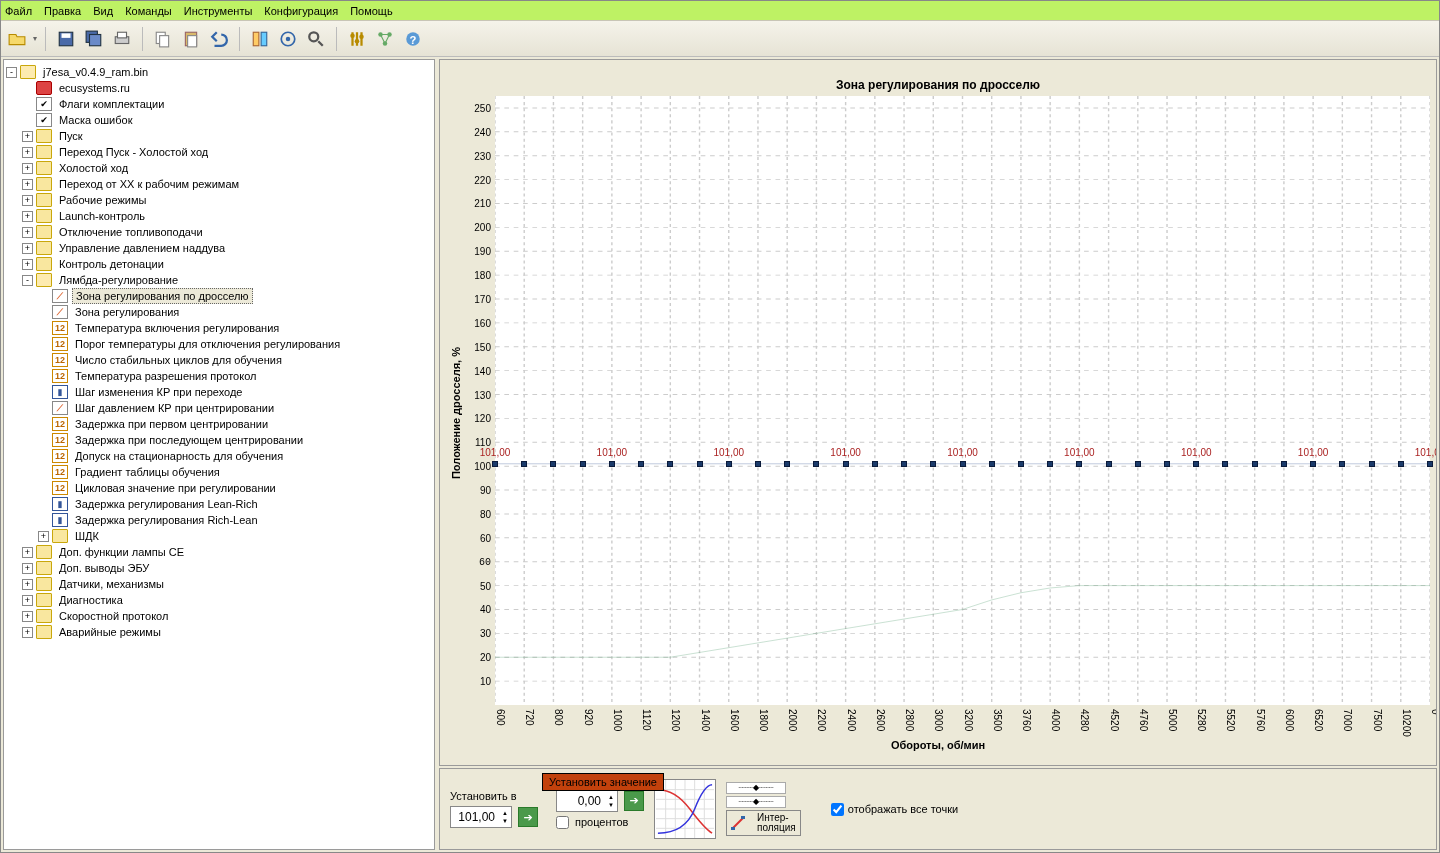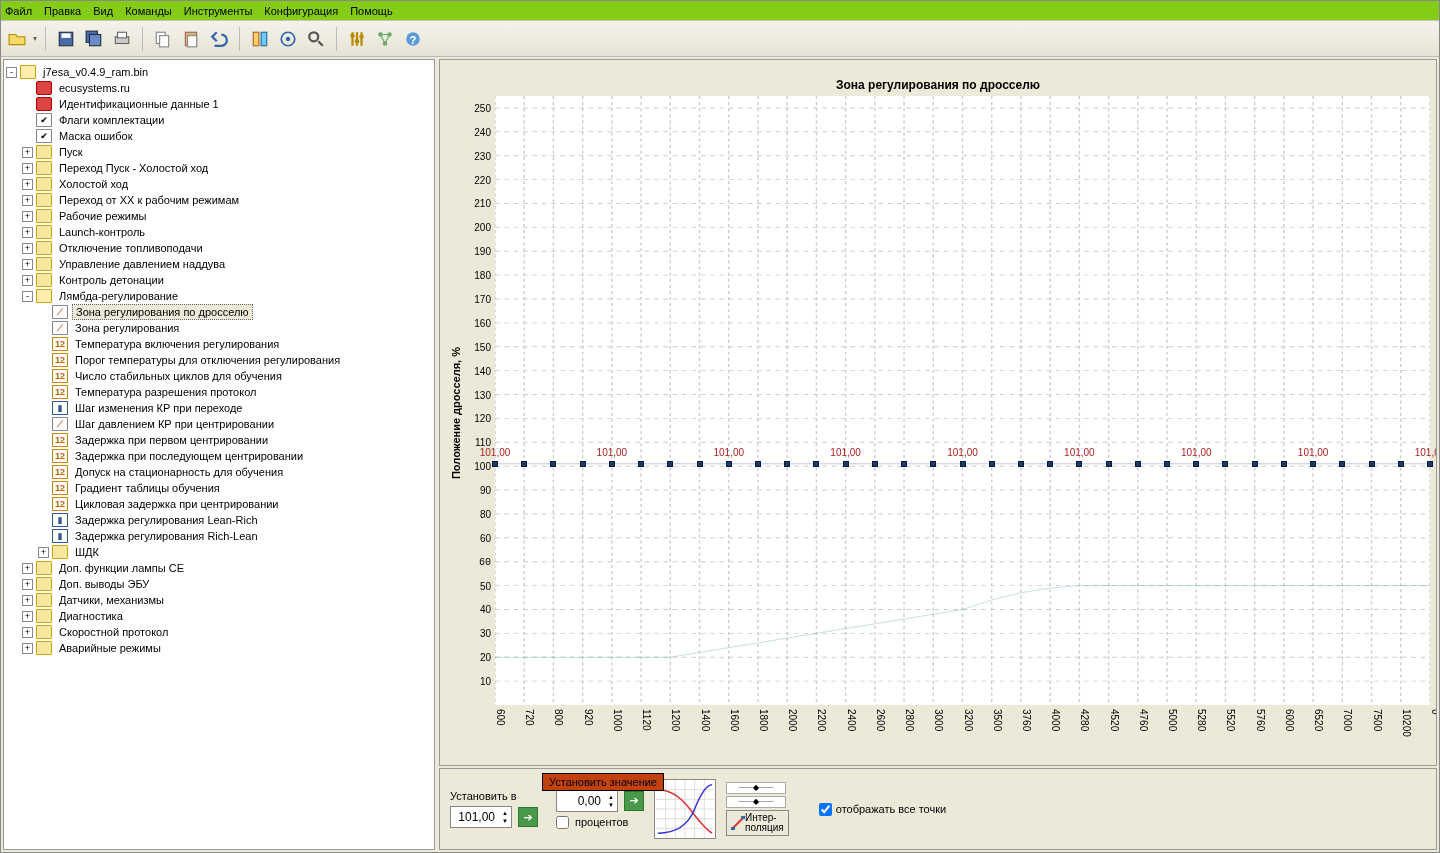--- a/index.html
+++ b/index.html
@@ -3,21 +3,21 @@
 <meta charset="utf-8">
 <style>
   * { box-sizing: border-box; }
   body { margin:0; padding:0; font-family:Tahoma,Arial,sans-serif; font-size:11px; color:#000; background:#ece9d8; }
   .wrap { width:1440px; height:853px; display:flex; flex-direction:column; border:1px solid #888; background:#ece9d8; }
   .titlebar { height:24px; background:linear-gradient(#fff,#d8d4c7); border-bottom:1px solid #aaa; display:flex; align-items:center; padding:0 4px; font-weight:bold; }
   .titlebar .ticon { width:16px; height:16px; background:#666; margin-right:6px; border-radius:2px; }
   .title-buttons { margin-left:auto; display:flex; gap:2px; }
   .wbtn { width:20px; height:18px; border:1px solid #888; background:#e8e4d5; display:flex; align-items:center; justify-content:center; font-size:10px; cursor:pointer; }
   .wbtn.close { background:#e45a4b; color:#fff; }
-  .menubar { height:20px; background:#84cc16; border-bottom:1px solid #c8c5b6; display:flex; padding:0 4px; gap:12px; align-items:center; }
+  .menubar { height:20px; background:#bef264; border-bottom:1px solid #c8c5b6; display:flex; padding:0 4px; gap:12px; align-items:center; }
   .menubar span { cursor:default; }
   .toolbar { height:36px; background:linear-gradient(#f5f3ea,#e6e3d5); border-bottom:1px solid #bbb; display:flex; align-items:center; padding:0 4px; gap:4px; }
   .tbtn { width:24px; height:24px; display:flex; align-items:center; justify-content:center; cursor:pointer; border:1px solid transparent; }
   .tbtn svg { width:18px; height:18px; }
   .tb-sep { width:1px; height:24px; background:#bbb; margin:0 4px; }
   .main { flex:1; display:flex; overflow:hidden; }
   .tree-pane { width:432px; background:#fff; border:1px solid #9a9a9a; margin:2px; overflow:auto; padding:4px 2px; }
   .tn { display:flex; align-items:center; height:16px; white-space:nowrap; }
   .tn .tog { width:11px; height:11px; border:1px solid #888; font-size:9px; line-height:9px; text-align:center; margin-right:3px; background:#fff; cursor:pointer; }
   .tn .tog.blank { border:none; background:none; }
@@ -48,21 +48,21 @@
   .setgroup .row { display:flex; align-items:center; gap:6px; }
   .spin { display:inline-flex; align-items:center; border:1px solid #888; background:#fff; height:22px; }
   .spin input { border:none; width:48px; text-align:right; font-size:12px; padding:2px 4px; }
   .spin .btns { width:12px; font-size:6px; text-align:center; line-height:8px; }
   .gobtn { width:20px; height:20px; background:#4a994a; color:#fff; display:flex; align-items:center; justify-content:center; cursor:pointer; border:1px solid #2a7a2a; }
   .tooltip { position:relative; background:#c2410c; border:1px solid #000; padding:2px 6px; font-size:11px; }
   .mini { width:62px; height:60px; border:1px solid #888; background:#fff; }
   .mini svg { width:100%; height:100%; }
   .interp { display:flex; flex-direction:column; gap:2px; }
   .interp .slidericon { width:60px; height:12px; border:1px solid #aaa; background:#fff; font-size:8px; text-align:center; }
-  .interp .ibtn { display:flex; align-items:center; gap:0; border:1px solid #888; background:#ece9d8; padding:2px 4px; cursor:pointer; }
+  .interp .ibtn { display:flex; align-items:center; gap:12px; border:1px solid #888; background:#ece9d8; padding:2px 4px; cursor:pointer; }
   .chk { display:flex; align-items:center; gap:4px; }
   .chk input { margin:0; }
 </style>
 </head>
 <body>
 
 <div class="wrap">
 
 
   <div class="menubar">
@@ -171,25 +171,20 @@
           <span class="ic fldopen"></span>
           <span class="lbl ">j7esa_v0.4.9_ram.bin</span>
         </div>
         <div class="tn pad1">
           <span class="tog blank"></span>
           <span class="ic red"></span>
           <span class="lbl ">ecusystems.ru</span>
         </div>
         <div class="tn pad1">
           <span class="tog blank"></span>
-          <span class="ic red"></span>
-          <span class="lbl ">Идентификационные данные 1</span>
-        </div>
-        <div class="tn pad1">
-          <span class="tog blank"></span>
           <span class="ic flag">✔</span>
           <span class="lbl ">Флаги комплектации</span>
         </div>
         <div class="tn pad1">
           <span class="tog blank"></span>
           <span class="ic flag">✔</span>
           <span class="lbl ">Маска ошибок</span>
         </div>
         <div class="tn pad1">
           <span class="tog ">+</span>
@@ -297,21 +292,21 @@
           <span class="lbl ">Допуск на стационарность для обучения</span>
         </div>
         <div class="tn pad2">
           <span class="tog blank"></span>
           <span class="ic i12">12</span>
           <span class="lbl ">Градиент таблицы обучения</span>
         </div>
         <div class="tn pad2">
           <span class="tog blank"></span>
           <span class="ic i12">12</span>
-          <span class="lbl ">Цикловая задержка при центрировании</span>
+          <span class="lbl ">Цикловая значение при регулировании</span>
         </div>
         <div class="tn pad2">
           <span class="tog blank"></span>
           <span class="ic bar">▮</span>
           <span class="lbl ">Задержка регулирования Lean-Rich</span>
         </div>
         <div class="tn pad2">
           <span class="tog blank"></span>
           <span class="ic bar">▮</span>
           <span class="lbl ">Задержка регулирования Rich-Lean</span>
@@ -350,20 +345,21 @@
           <span class="tog ">+</span>
           <span class="ic fld"></span>
           <span class="lbl ">Аварийные режимы</span>
         </div>
       </div>
 
     <div class="chart-area">
       <div class="chart-main">
         <div class="chart-title">Зона регулирования по дросселю</div>
         <div class="axis-y-label">Положение дросселя, %</div>
+        <div class="axis-x-label">Обороты, об/мин</div>
         <div class="plot" id="plot">
             <svg viewBox="0 0 100 100" preserveAspectRatio="none">
               <line x1="0" y1="96.07843137254902" x2="100" y2="96.07843137254902" stroke="#ccc" stroke-width="0.15" stroke-dasharray="0.5 0.5"></line>
               <line x1="0" y1="92.15686274509804" x2="100" y2="92.15686274509804" stroke="#ccc" stroke-width="0.15" stroke-dasharray="0.5 0.5"></line>
               <line x1="0" y1="88.23529411764706" x2="100" y2="88.23529411764706" stroke="#ccc" stroke-width="0.15" stroke-dasharray="0.5 0.5"></line>
               <line x1="0" y1="84.31372549019608" x2="100" y2="84.31372549019608" stroke="#ccc" stroke-width="0.15" stroke-dasharray="0.5 0.5"></line>
               <line x1="0" y1="80.3921568627451" x2="100" y2="80.3921568627451" stroke="#ccc" stroke-width="0.15" stroke-dasharray="0.5 0.5"></line>
               <line x1="0" y1="76.47058823529412" x2="100" y2="76.47058823529412" stroke="#ccc" stroke-width="0.15" stroke-dasharray="0.5 0.5"></line>
               <line x1="0" y1="72.54901960784314" x2="100" y2="72.54901960784314" stroke="#ccc" stroke-width="0.15" stroke-dasharray="0.5 0.5"></line>
               <line x1="0" y1="68.62745098039215" x2="100" y2="68.62745098039215" stroke="#ccc" stroke-width="0.15" stroke-dasharray="0.5 0.5"></line>

